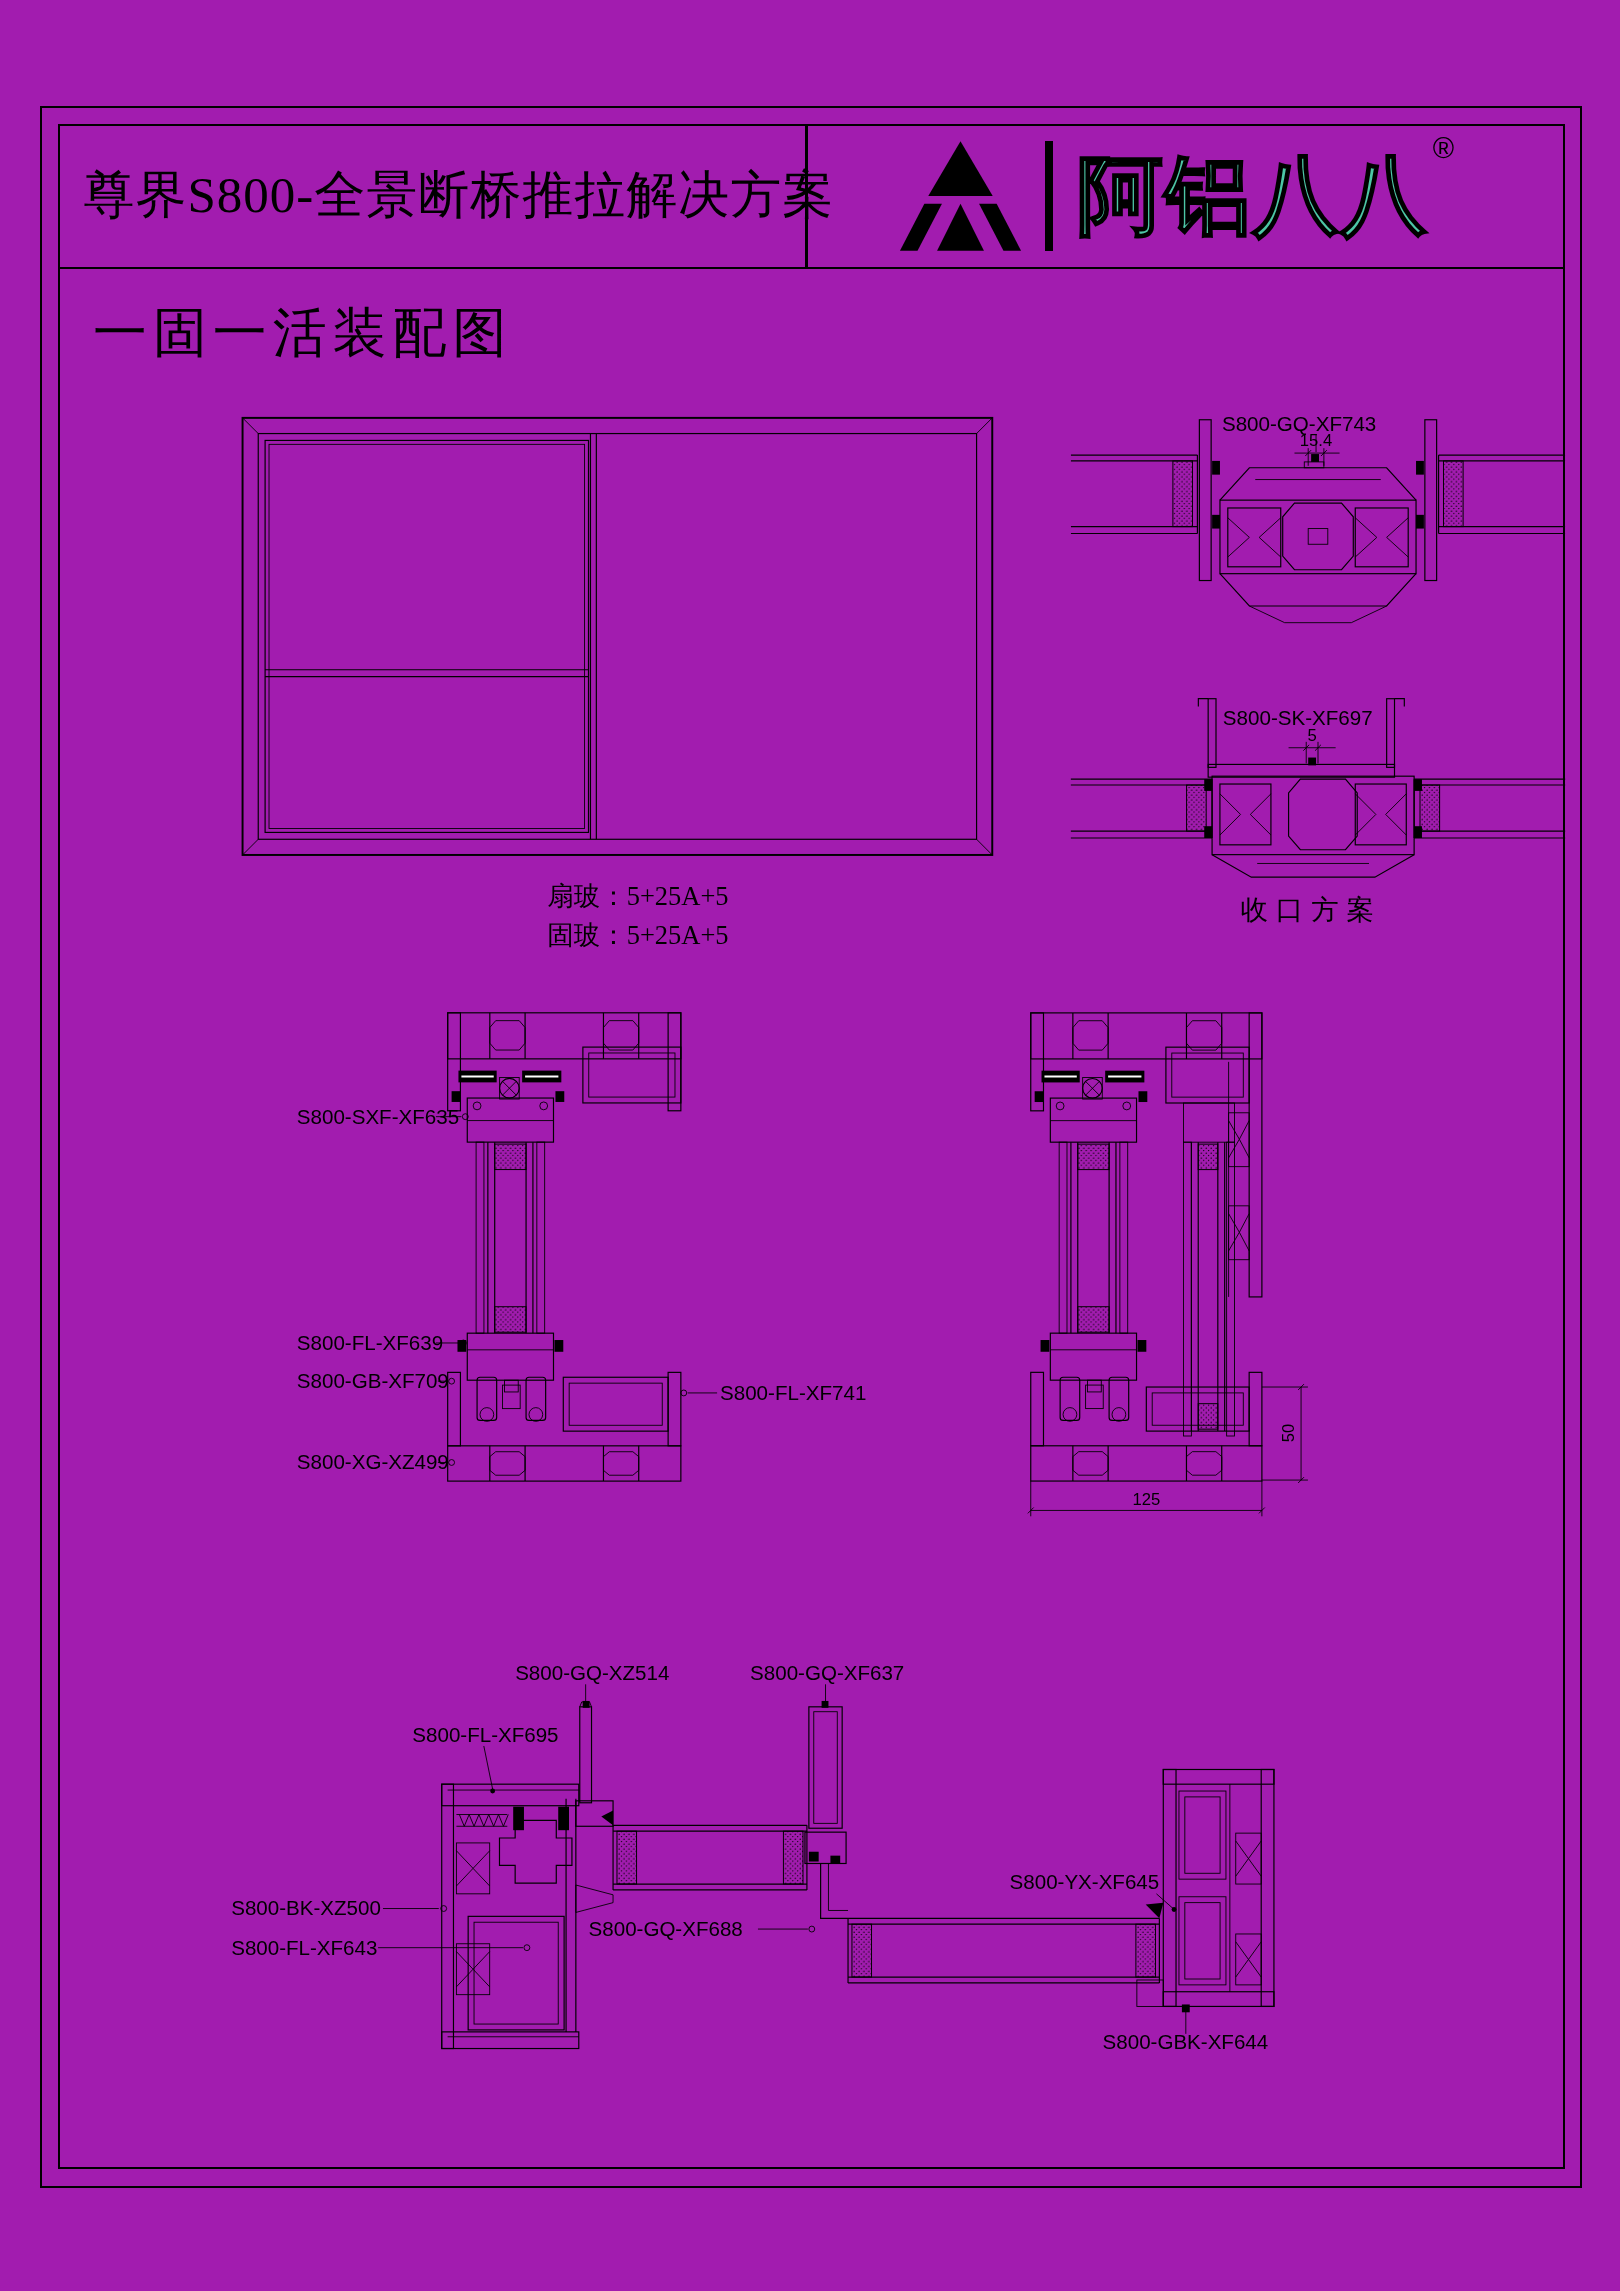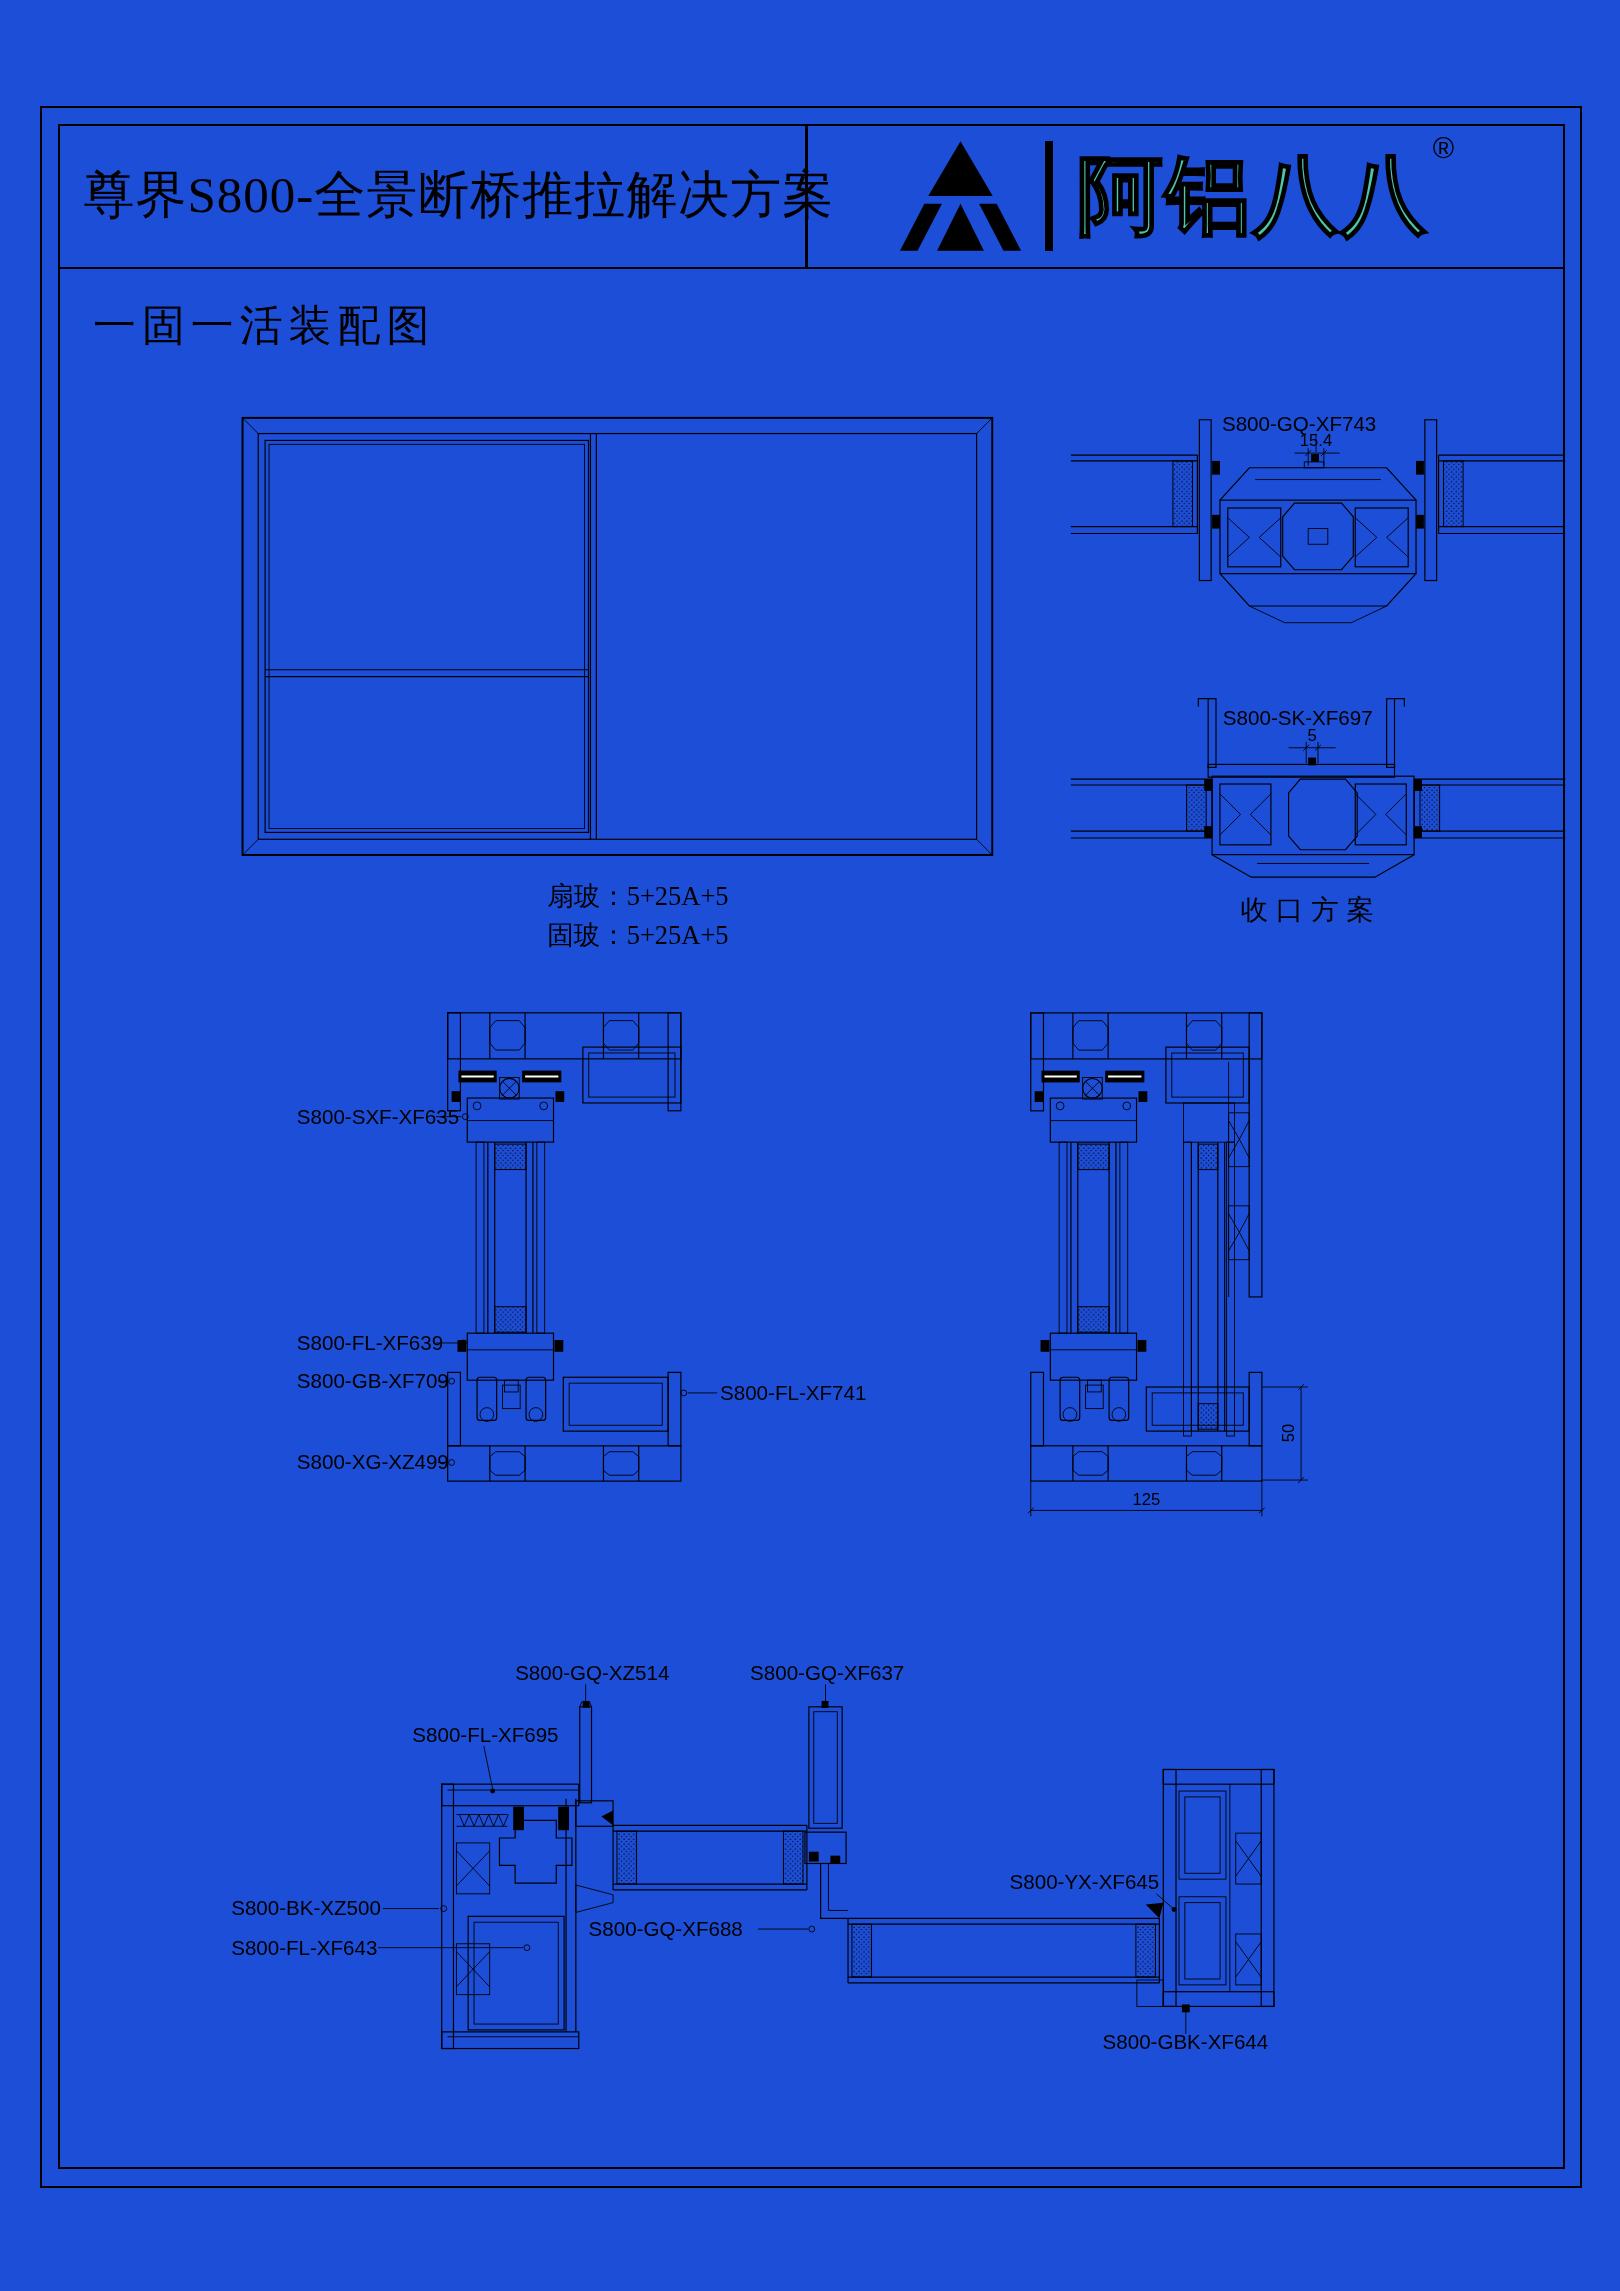--- a/index.html
+++ b/index.html
@@ -1,31 +1,31 @@
 <!DOCTYPE html>
 <html><head>
 <meta charset="utf-8">
 <style>
   html,body{margin:0;padding:0;background:#fff;}
-  #page{position:relative;width:1620px;height:2292px;background:#1d4ed8;overflow:hidden;
+  #page{position:relative;width:1620px;height:2292px;background:#a21caf;overflow:hidden;
         font-family:"Liberation Sans",sans-serif;color:#000;}
   .outer-frame{position:absolute;left:40px;top:106px;width:1538px;height:2078px;border:2px solid #000;}
   .inner-frame{position:absolute;left:58px;top:124px;width:1503px;height:2041px;border:2.9px solid #000;}
   .title-row{position:absolute;left:58px;top:124px;width:1506px;height:143px;border-bottom:2.9px solid #000;}
   .title-cell{position:absolute;left:0;top:0;width:747px;height:143px;display:flex;align-items:center;}
   .sheet-title{font-family:"Liberation Serif",serif;font-size:51px;letter-spacing:1px;padding-left:25.5px;white-space:nowrap;}
   .title-divider{position:absolute;left:747px;top:0;width:2.9px;height:143px;background:#000;}
   .logo-cell{position:absolute;left:750px;top:0;width:756px;height:143px;display:flex;align-items:center;border-radius:19px;}
   .logo-bar{width:8.8px;height:110px;background:#000;margin-left:21.6px;}
   .logo-text{font-family:"Liberation Serif",serif;font-size:86px;font-weight:700;line-height:1;
              color:#4DC7A6;-webkit-text-stroke:2px #000;margin-left:23.5px;letter-spacing:2px;white-space:nowrap;}
   .logo-reg{font-family:"Liberation Sans",sans-serif;font-size:29px;font-weight:400;color:#000;
             -webkit-text-stroke:0;vertical-align:super;position:relative;top:-37px;left:3.9px;}
   .subtitle{position:absolute;left:93px;top:297px;font-family:Liberation Serif, serif;
-            font-size:43px;letter-spacing:5.9px;white-space:nowrap;}
+            font-size:54px;letter-spacing:5.9px;white-space:nowrap;}
   svg{position:absolute;overflow:visible;}
   svg *{vector-effect:none;}
   .ln,.pr{fill:none;stroke:#000;stroke-width:1.2px;}
   .thin{stroke-width:0.9px;}
   .thick{stroke-width:2px;}
   .blk{fill:#000;stroke:none;}
   text{fill:#000;stroke:none;}
   .lbl{font-family:"Liberation Sans",sans-serif;font-size:21px;}
   .dim{font-family:"Liberation Sans",sans-serif;font-size:17px;}
   .cap{font-family:"Liberation Serif",serif;font-size:27px;}

